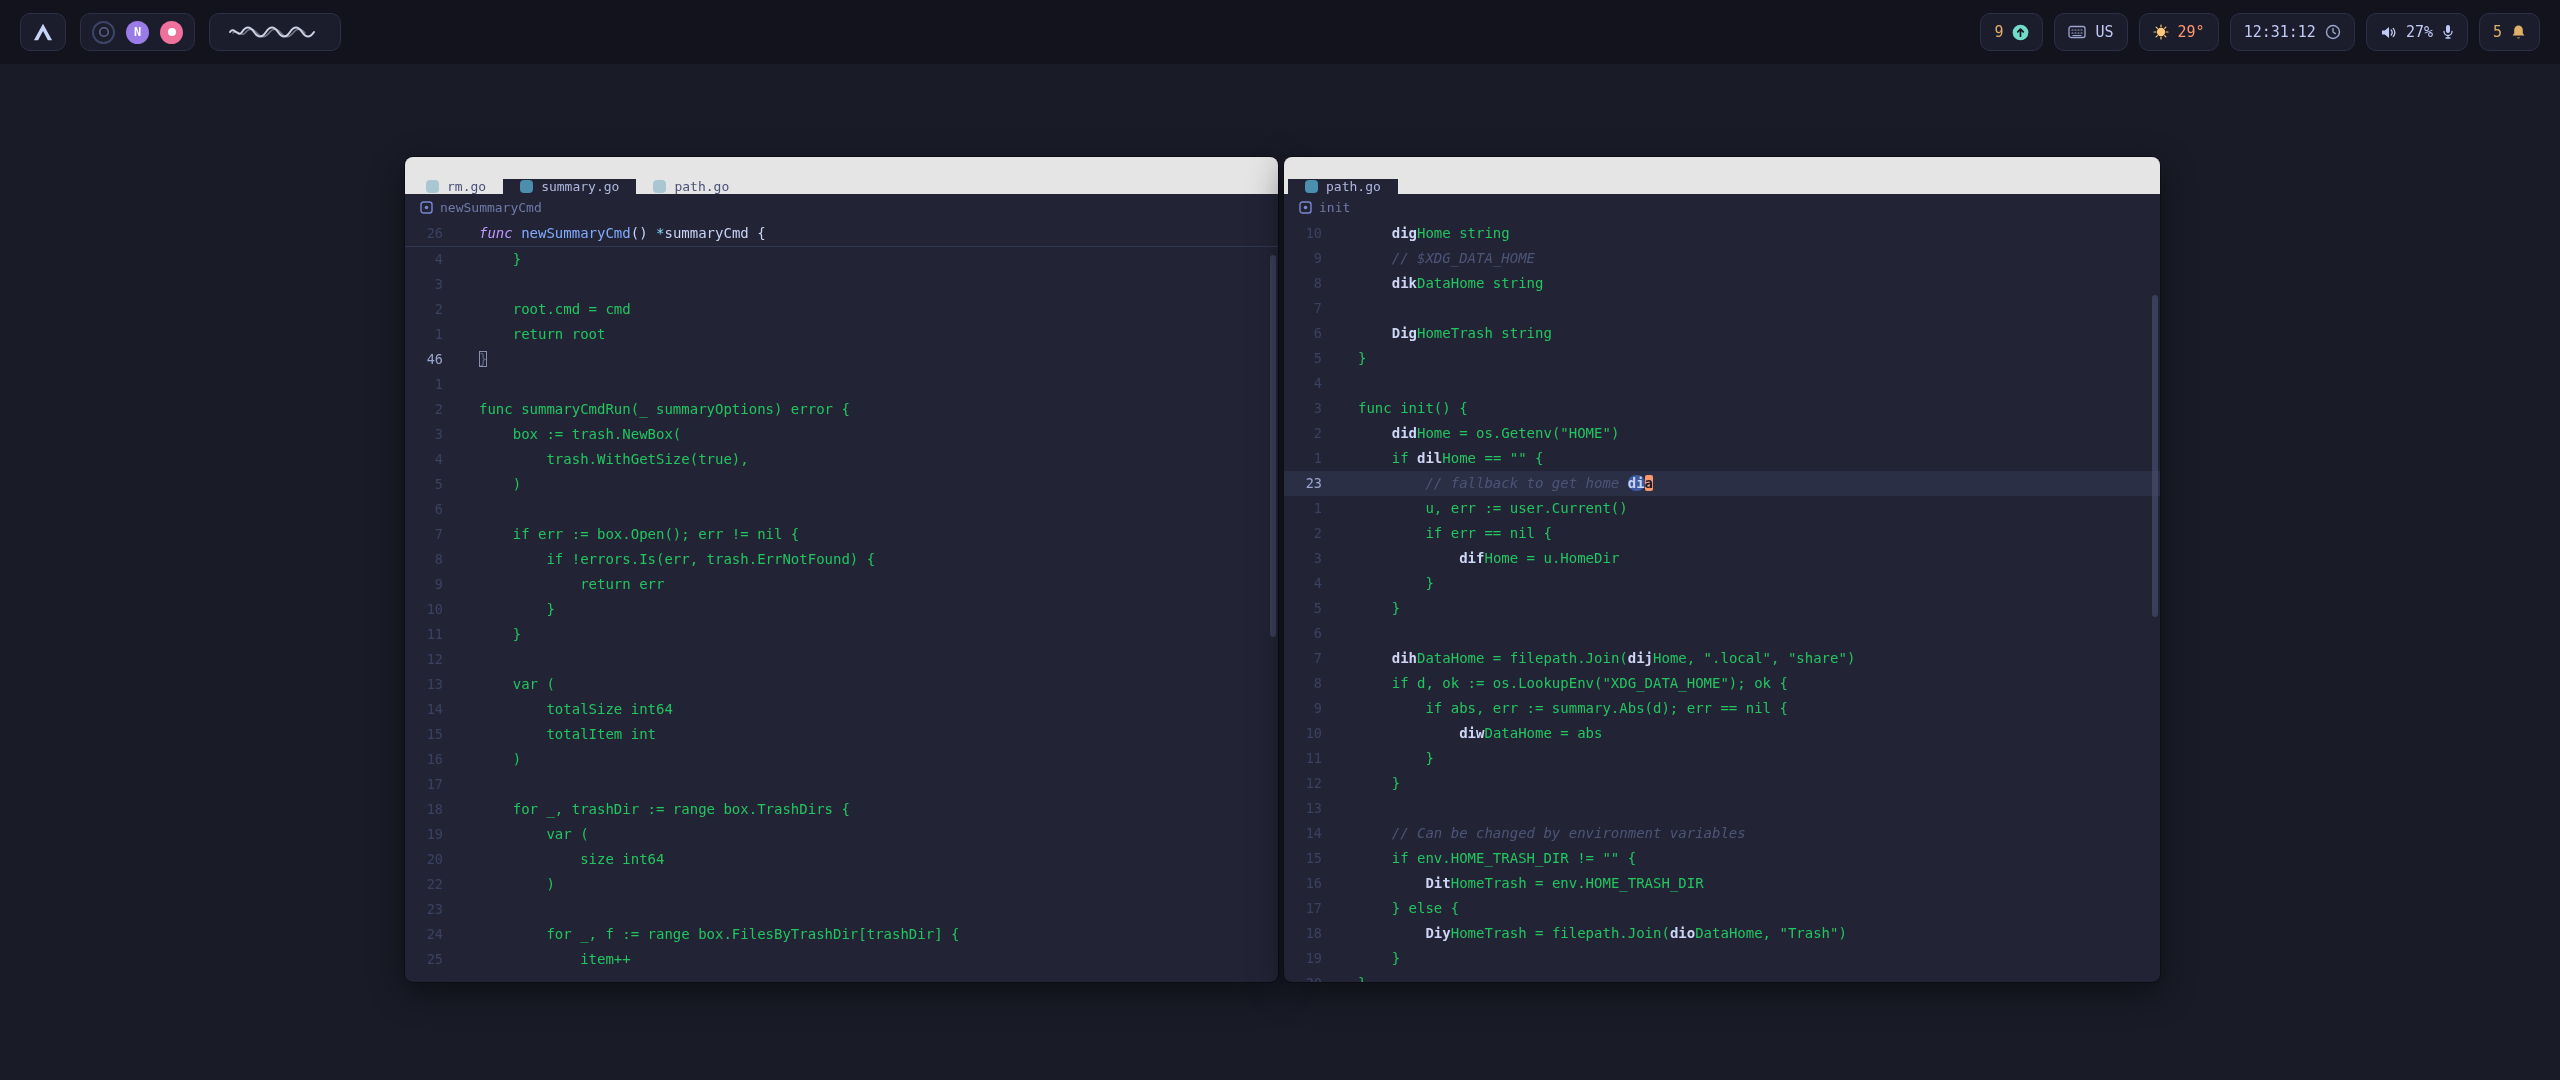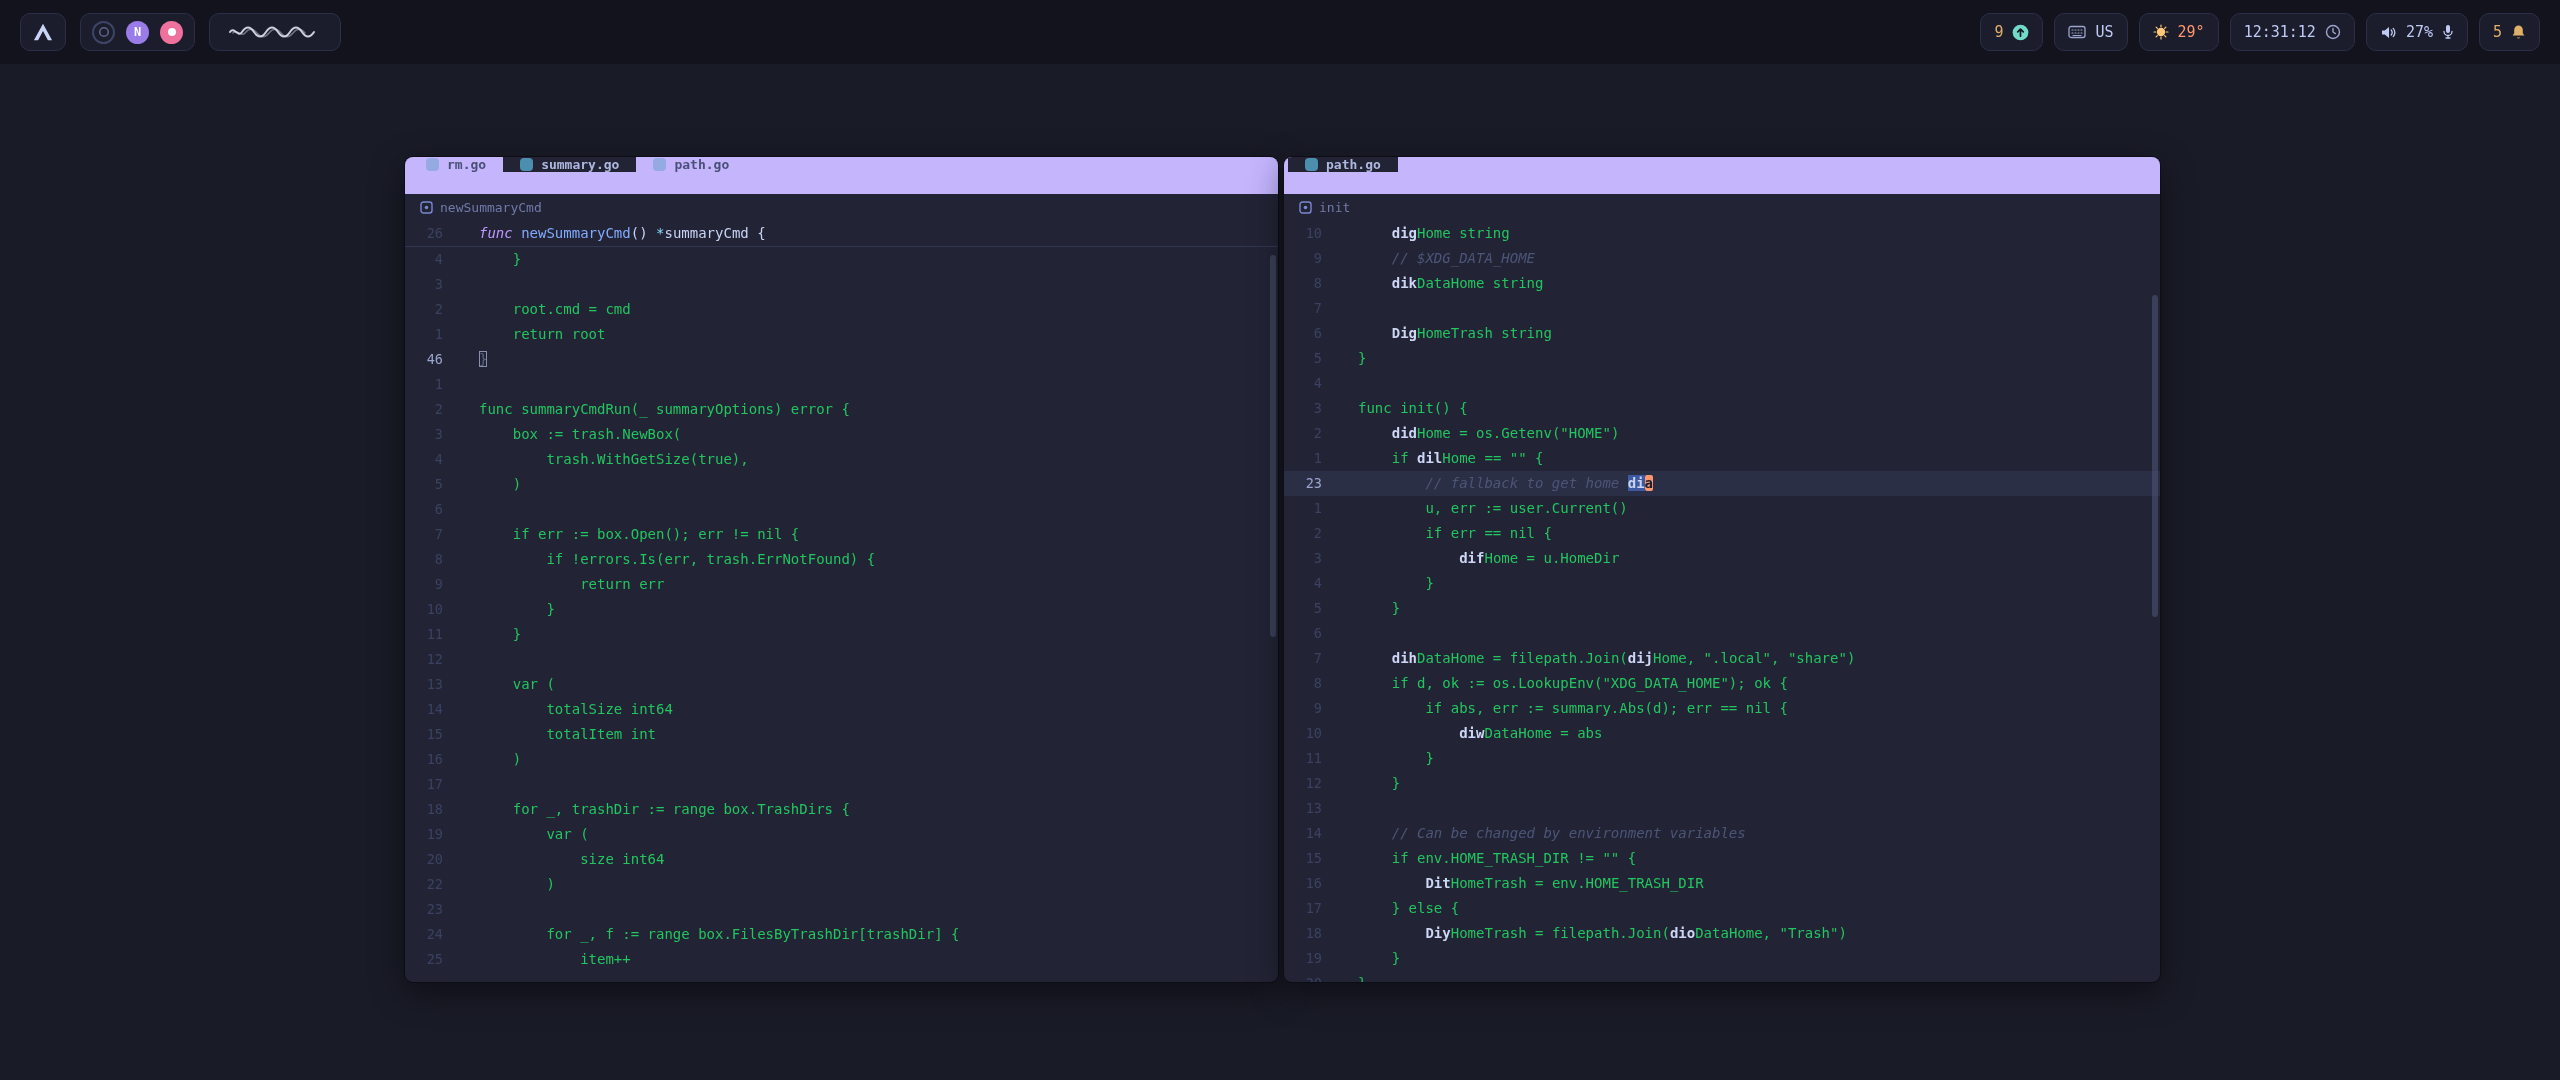--- a/index.html
+++ b/index.html
@@ -30,22 +30,22 @@
   .kb-label, .clock-label, .vol-label { color:#c0caf5; }
 
   
   .editor-window { position:absolute; left:404px; top:156px; width:1757px; height:827px;
                    display:flex; gap:4px; }
   .pane { background:#222436; border:1px solid #0c0d15; border-radius:9px; overflow:hidden;
           position:relative; display:flex; flex-direction:column;
           box-shadow:0 10px 34px rgba(0,0,0,.45); }
   .pane.left { width:875px; flex:none; }
   .pane.right { flex:1; }
-  .tabbar { height:37px; background:#c4b5fd; display:flex; align-items:flex-start; flex:none;
-            padding-left:4px;font-weight:bold; }
+  .tabbar { height:37px; background:#e5e5e5; display:flex; align-items:flex-end; flex:none;
+            padding-left:4px; }
   .tab { display:flex; align-items:center; gap:8px; padding:0 17px; font-size:13px;
          color:#4a5178; cursor:pointer; }
   .tab.active { background:#222436; color:#aeb7de; }
   .go-icon { width:13px; height:13px; border-radius:4px; background:#519aba; opacity:.4;
              display:inline-block; flex:none; }
   .tab.active .go-icon { opacity:.9; }
   .breadcrumb { height:27px; display:flex; align-items:center; gap:7px; padding-left:15px;
                 font-size:13px; color:#7079a8; flex:none; }
   .code-lines { flex:1; position:relative; font-size:14px; overflow:hidden; }
   .code-row { display:flex; height:25px; line-height:25px; white-space:pre; }
@@ -57,21 +57,21 @@
   [data-pane="right"] .code-row.current { background:rgba(61,70,102,.32); }
 
   .s-dim   { color:#22c55e; }
   .s-cmt   { color:#4c5577; font-style:italic; }
   .s-kw    { color:#c099ff; font-style:italic; }
   .s-fn    { color:#82aaff; }
   .s-pun   { color:#c8d3f5; }
   .s-op    { color:#89ddff; }
   .s-typ   { color:#c8d3f5; }
   .s-label { color:#cdd6f4; font-weight:bold; }
-  .s-match { background:#3d59a1; color:#c8d3f5; font-weight:bold; }
+  .s-match { background:#3d59a1; color:#c8d3f5; font-weight:bold;border-radius:8px; }
   .s-flash { background:#ff966c; color:#1b1d2d; font-weight:bold; border-radius:2px; }
   .s-cursor{ box-shadow:inset 0 0 0 1px #8a90ab; color:#5a6488; }
 
   .scroll-thumb { position:absolute; right:2px; width:6px; border-radius:3px;
                   background:#545c7e; opacity:.5; }
   .sb-left  { top:98px;  height:382px; }
   .sb-right { top:138px; height:322px; }
 </style>
 </head>
 <body>

